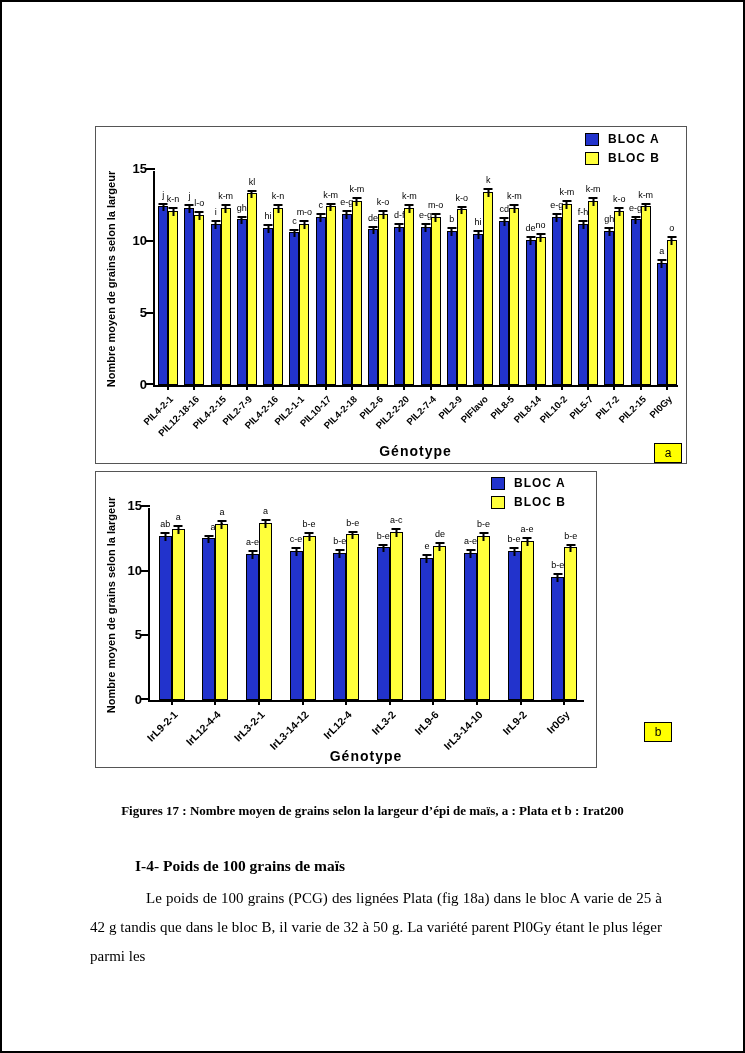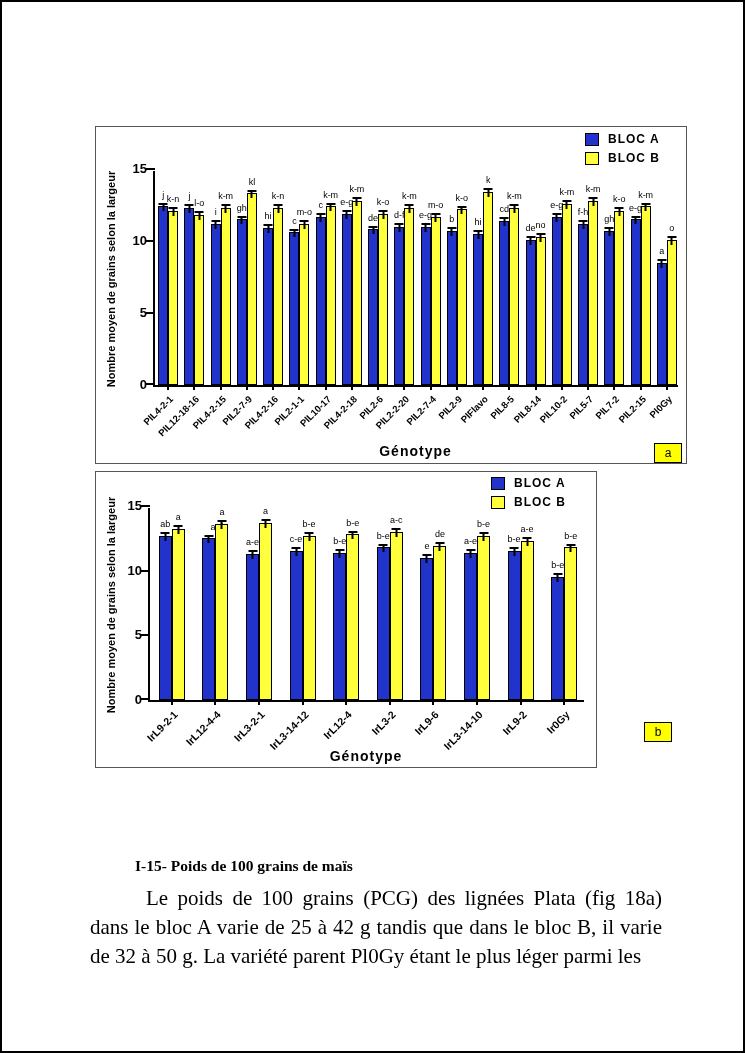--- a/index.html
+++ b/index.html
@@ -45,21 +45,21 @@
     position:absolute; width:28px; height:20px; background:#FFFF00; border:1px solid #000;
     text-align:center; font-family:"Liberation Sans", sans-serif; font-size:12px; line-height:18px;
   }
   #tag-a { left:652px; top:441px; }
   #tag-b { left:642px; top:720px; }
 
   .note { position:absolute; top:775px; left:0; right:0; text-align:center; font-style:italic; font-size:11.5px; }
   .fig-caption { position:absolute; top:801px; left:0; right:0; text-align:center; font-weight:bold; font-size:13px; }
   .abbrev { position:absolute; top:828px; left:0; right:0; text-align:center; font-family:"Liberation Sans", sans-serif; font-size:10.5px; }
   .heading { position:absolute; top:855px; left:133px; font-weight:bold; font-size:15.5px; }
-  .para { position:absolute; top:882px; left:88px; width:572px; font-size:21px; line-height:29px; text-align:justify; text-indent:56px; }
+  .para { position:absolute; top:882px; left:88px; width:572px; font-size:15px; line-height:29px; text-align:justify; text-indent:56px; }
   .pagenum { position:absolute; top:970px; left:0; right:0; text-align:center; font-size:13px; }
 </style>
 </head>
 <body>
 
 <div class="page">
 
   <div class="chart" id="chart-a">
       <div class="plot" style="left: 57px; top: 44px; width: 525px; height: 216px;">
         <div class="ymark" style="bottom: 0px;"></div>
@@ -525,17 +525,18 @@
         <div class="legrow">
           <div class="swatch" style="background: rgb(255, 255, 59);"></div>
           <div class="leglabel">BLOC B</div>
         </div>
       </div>
       <div class="ylab" style="top: 250px; width: 234px;">Nombre moyen de grains selon la largeur</div>
       <div class="xtitle" style="left: 52px; width: 436px; top: 276px;">Génotype</div>
     </div>
   <div class="tag" id="tag-b">b</div>
 
-
-  <div class="heading">I-15- Poids de 100 grains de maïs</div>
+  <div class="fig-caption">Figures 17 : Nombre moyen de grains selon la largeur d’épi de maïs, a : Plata et b : Irat200</div>
+
+  <div class="heading">I-4- Poids de 100 grains de maïs</div>
   <p class="para">Le poids de 100 grains (PCG) des lignées Plata (fig 18a) dans le bloc A varie de 25 à 42 g tandis que dans le bloc B, il varie de 32 à 50 g. La variété parent Pl0Gy étant le plus léger parmi les</p>
 
 </div>
 
 </body></html>

